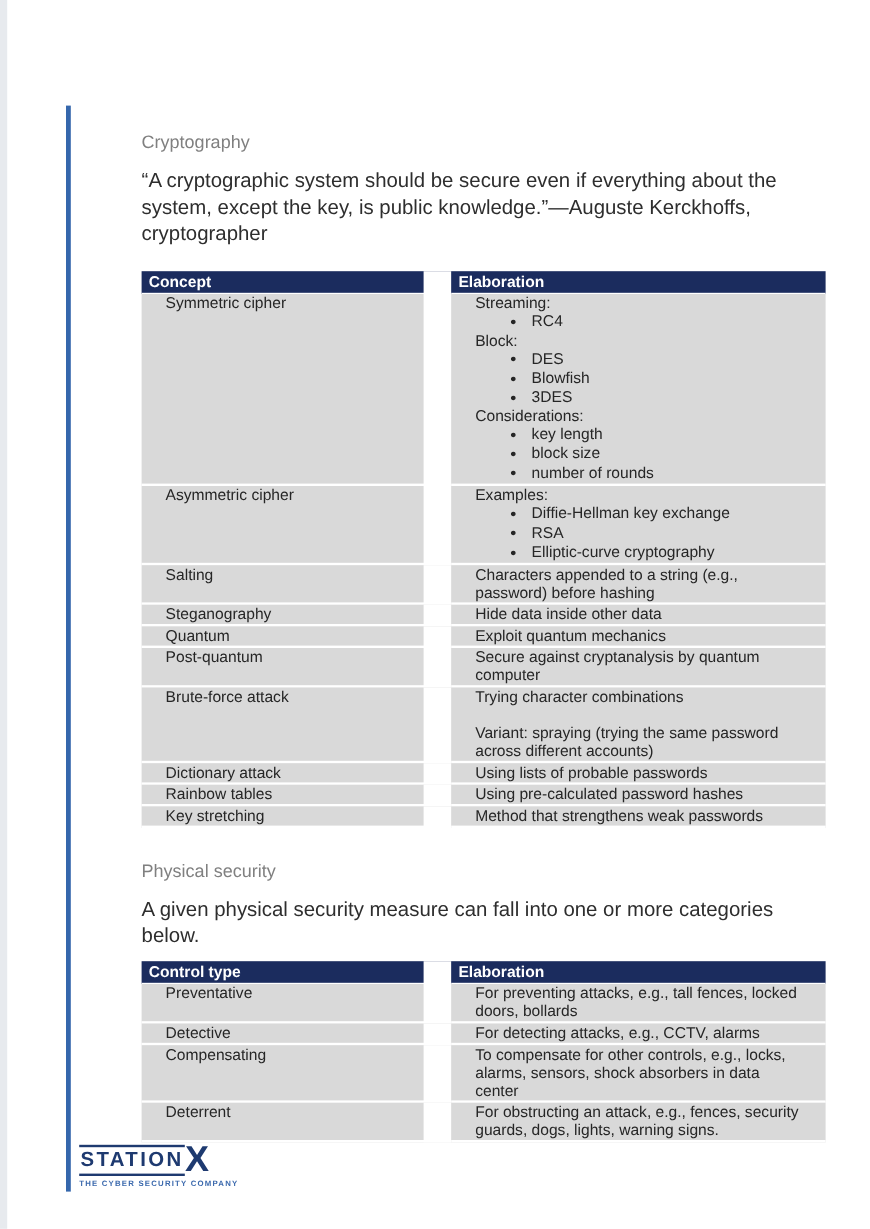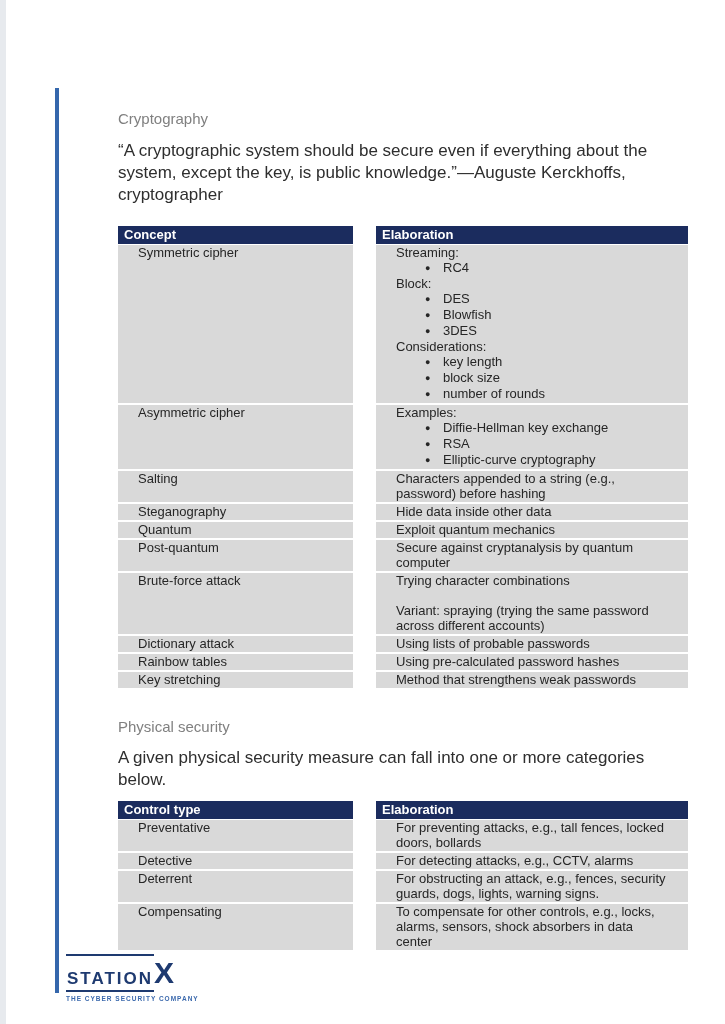--- a/index.html
+++ b/index.html
@@ -54,21 +54,21 @@
   .line.b { padding-left: 29px; }
   .dot { display: inline-block; width: 18px; font-size: 9px; vertical-align: 1px; }
   .logo {
     position: absolute; left: 66px; top: 954px;
   }
   .logo-main { display: inline-flex; align-items: center; }
   .logo-station {
     font-size: 17px; font-weight: 800; letter-spacing: 2px;
     color: #1e3a70; line-height: 1;
     border-top: 2px solid #1e3a70; border-bottom: 2px solid #1e3a70;
-    padding: 14px 1px 3px;
+    padding: 2px 1px 3px;
   }
   .logo-x {
     font-size: 30px; font-weight: 900; color: #1e3a70;
     line-height: 0.8; margin-left: 0px; letter-spacing: 0;
   }
   .logo-tagline {
     margin-top: 3px;
     font-size: 6.5px; font-weight: 700; letter-spacing: 1px;
     color: #3b69ad; white-space: nowrap;
   }
@@ -186,29 +186,29 @@
           <div class="line">For preventing attacks, e.g., tall fences, locked doors, bollards</div>
         </td>
       </tr>
       <tr>
         <td class="c1">Detective</td>
         <td>
           <div class="line">For detecting attacks, e.g., CCTV, alarms</div>
         </td>
       </tr>
       <tr>
+        <td class="c1">Compensating</td>
+        <td>
+          <div class="line">To compensate for other controls, e.g., locks, alarms, sensors, shock absorbers in data center</div>
+        </td>
+      </tr>
+      <tr>
         <td class="c1">Deterrent</td>
         <td>
           <div class="line">For obstructing an attack, e.g., fences, security guards, dogs, lights, warning signs.</div>
-        </td>
-      </tr>
-      <tr>
-        <td class="c1">Compensating</td>
-        <td>
-          <div class="line">To compensate for other controls, e.g., locks, alarms, sensors, shock absorbers in data center</div>
         </td>
       </tr>
     </tbody>
   </table>
 
 </div>
 
 <div class="logo">
   <div class="logo-main">
     <span class="logo-station">STATION</span>

